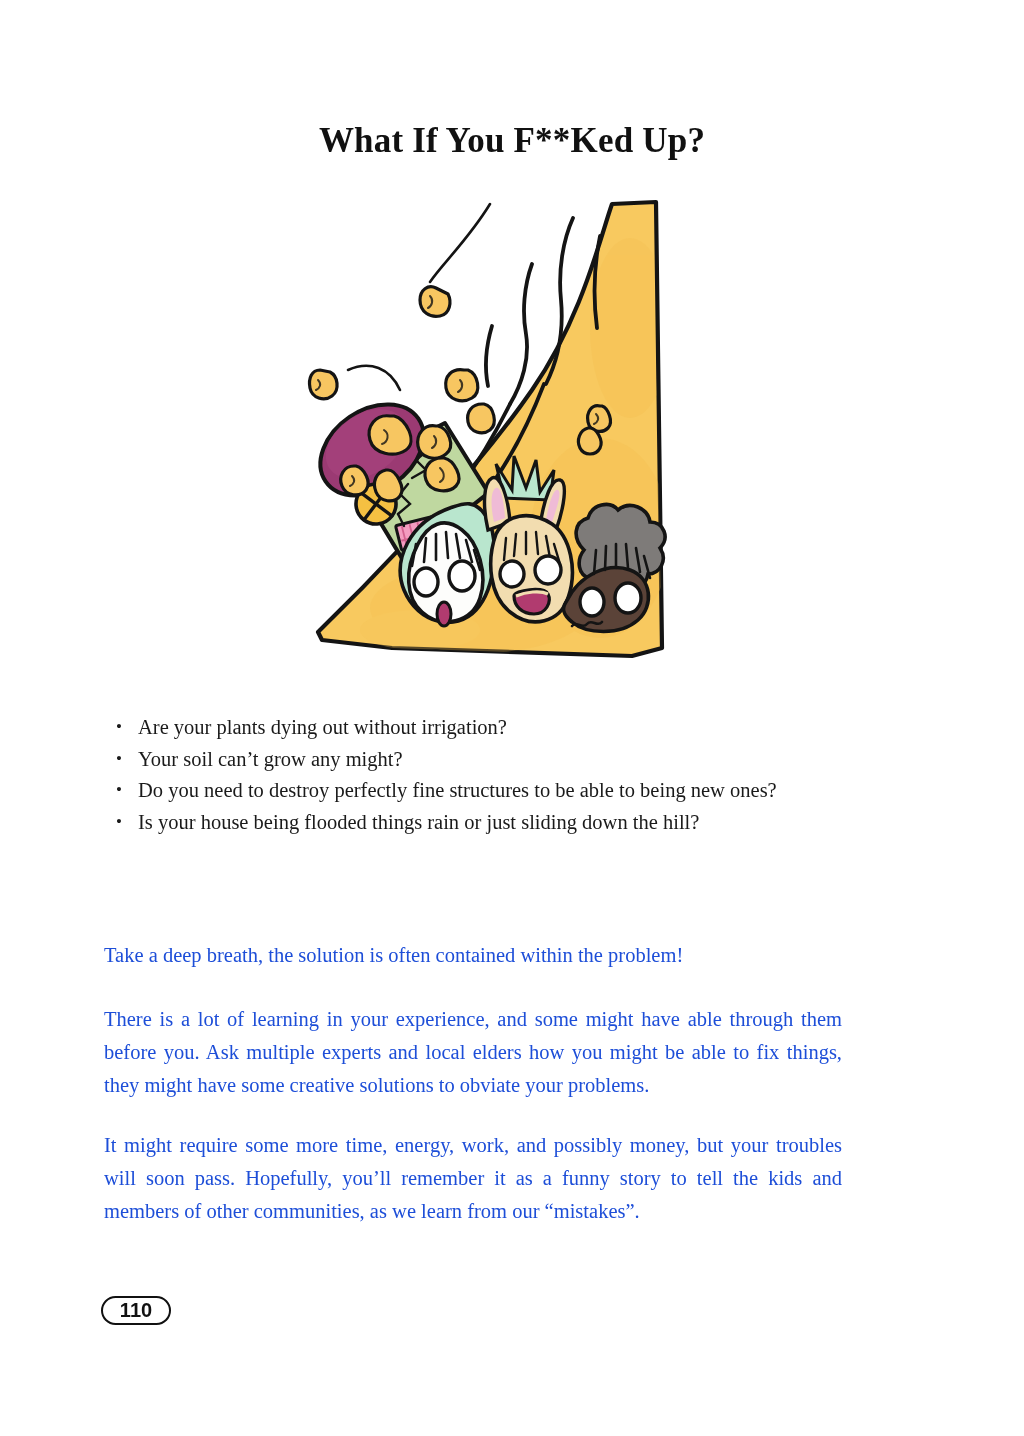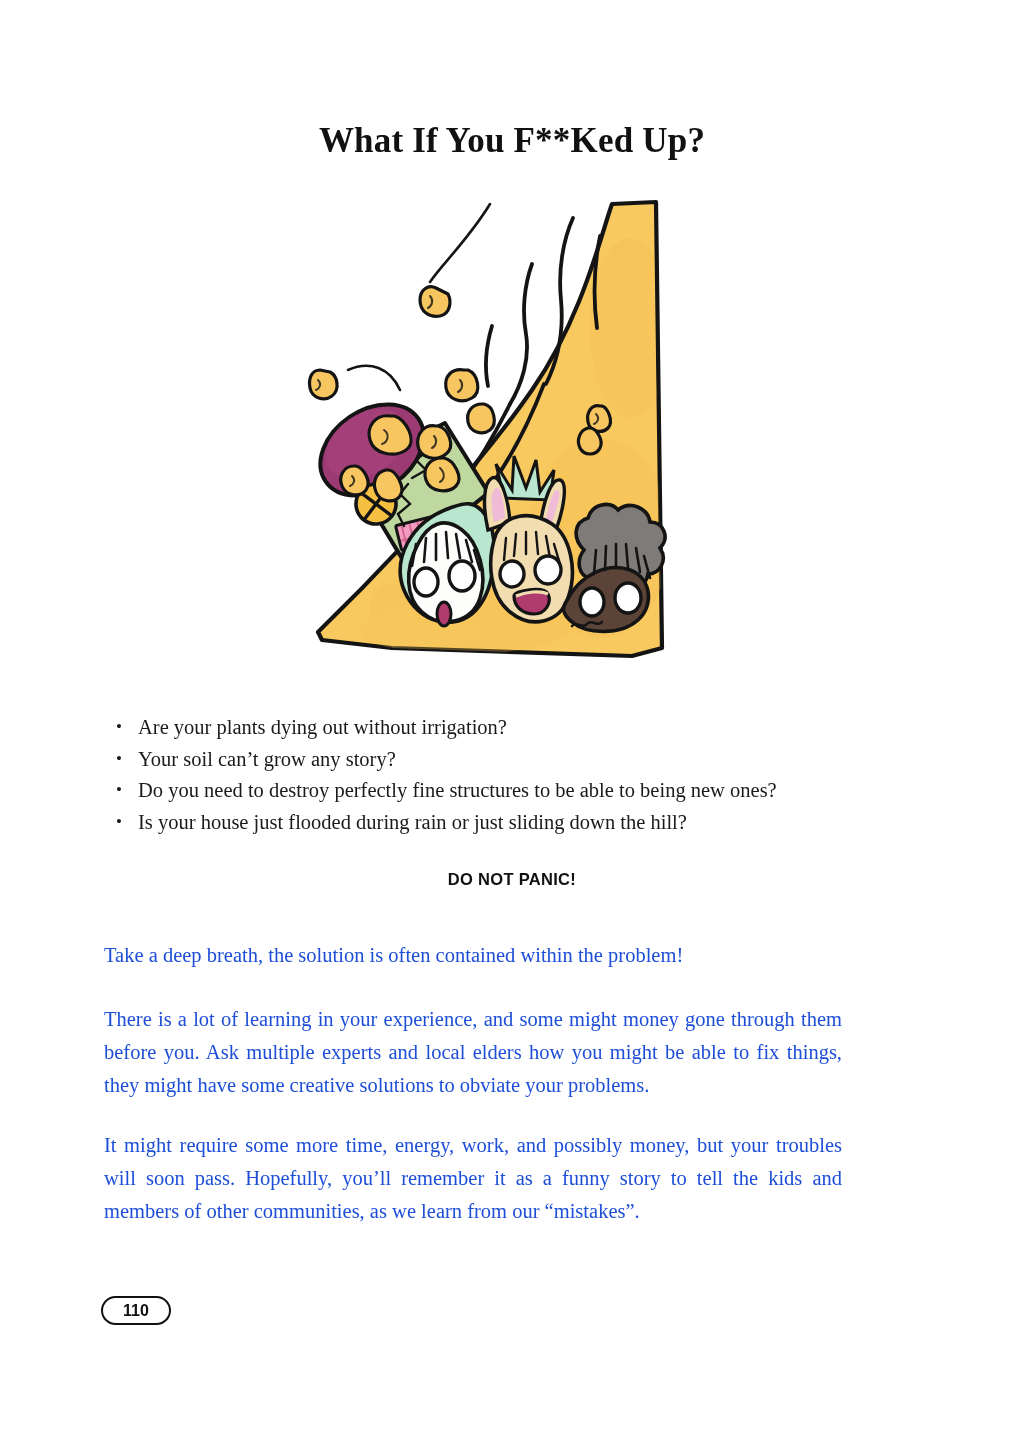--- a/index.html
+++ b/index.html
@@ -111,21 +111,21 @@
     left: 101px;
     top: 1296px;
     width: 70px;
     height: 29px;
     border: 2.5px solid #111111;
     border-radius: 15px;
     display: flex;
     align-items: center;
     justify-content: center;
     font-family: "Liberation Sans", "DejaVu Sans", sans-serif;
-    font-size: 16px;
+    font-size: 20px;
     font-weight: bold;
     color: #111111;
     box-sizing: border-box;
   }
 </style>
 </head>
 <body>
 
 <div class="page">
 
@@ -313,26 +313,25 @@
         <ellipse cx="292" cy="424" rx="12" ry="14" fill="#FFFFFF" stroke="#141414" stroke-width="3.4"></ellipse>
         <ellipse cx="328" cy="420" rx="13" ry="15" fill="#FFFFFF" stroke="#141414" stroke-width="3.4"></ellipse>
 
         <path d="M272,448 C277,442 282,452 287,446 C292,440 297,450 302,444" fill="none" stroke="#141414" stroke-width="2.6" stroke-linecap="round"></path>
       </g>
     </svg>
   </div>
 
   <ul class="bullets">
     <li>Are your plants dying out without irrigation?</li>
-    <li>Your soil can’t grow any story?</li>
+    <li>Your soil can’t grow any might?</li>
     <li>Do you need to destroy perfectly fine structures to be able to being new ones?</li>
-    <li>Is your house just flooded during rain or just sliding down the hill?</li>
+    <li>Is your house being flooded things rain or just sliding down the hill?</li>
   </ul>
 
-  <div class="callout">DO NOT PANIC!</div>
 
   <p class="body-text para-1">Take a deep breath, the solution is often contained within the problem!</p>
-  <p class="body-text para-2">There is a lot of learning in your experience, and some might money gone through them before you. Ask multiple experts and local elders how you might be able to fix things, they might have some creative solutions to obviate your problems.</p>
+  <p class="body-text para-2">There is a lot of learning in your experience, and some might have able through them before you. Ask multiple experts and local elders how you might be able to fix things, they might have some creative solutions to obviate your problems.</p>
   <p class="body-text para-3">It might require some more time, energy, work, and possibly money, but your troubles will soon pass. Hopefully, you’ll remember it as a funny story to tell the kids and members of other communities, as we learn from our “mistakes”.</p>
 
   <div class="page-number">110</div>
 
 </div>
 
 </body></html>

